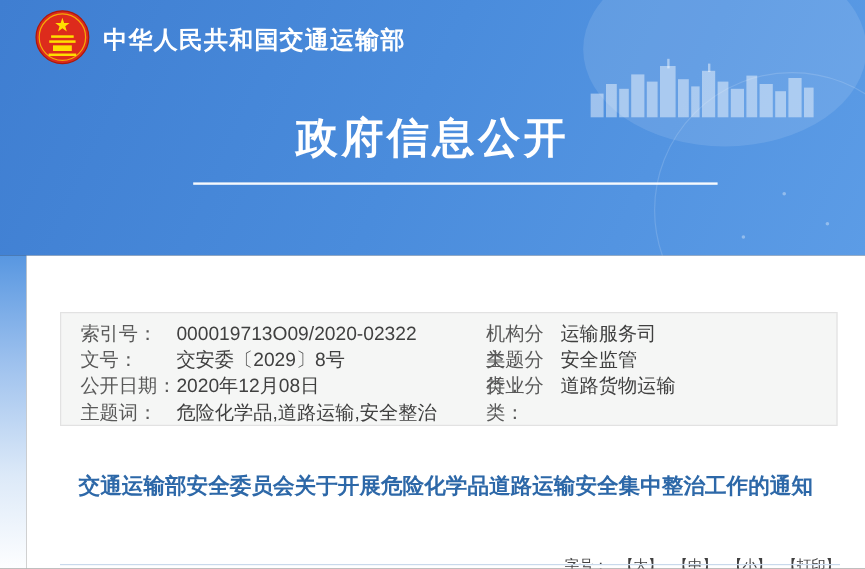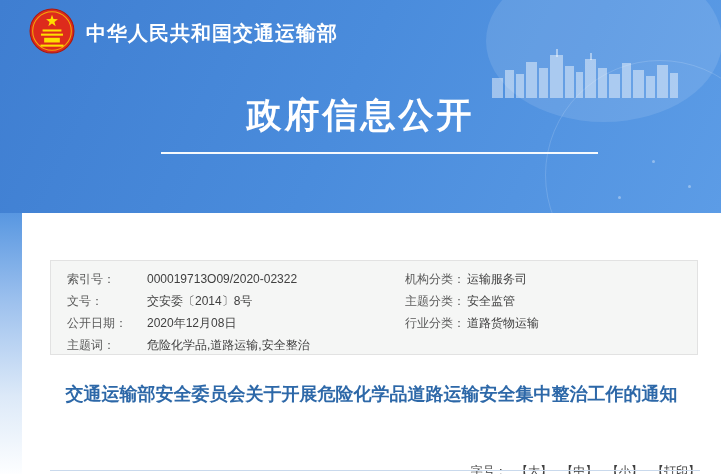--- a/index.html
+++ b/index.html
@@ -44,27 +44,27 @@
   }
   
   .content { position:absolute; left:22px; top:213px; width:699px; height:261px; background:#ffffff; }
   .breadcrumb { position:absolute; left:28px; top:9px; font-size:12px; color:#333333; }
   .breadcrumb a { color:#333333; text-decoration:none; cursor:pointer; }
   .breadcrumb .sep { margin:0 5px; color:#666666; }
   .info-table {
     position:absolute; left:28px; top:47px; width:648px; height:95px;
     background:#f5f6f5; border:1px solid #e2e2e2; padding-top:7px;
   }
-  .info-row { display:flex; height:22px; line-height:22px; font-size:12px; }
+  .info-row { display:flex; height:22px; line-height:22px; font-size:16px; }
   .info-row .lbl  { width:80px;  margin-left:16px; color:#595959; }
   .info-row .val  { width:258px; color:#404040; }
   .info-row .lbl2 { width:62px;  color:#595959; }
   .info-row .val2 { flex:1; color:#404040; }
   .article-title {
-    position:absolute; left:18px; right:18px; top:168px; text-align:center;
+    position:absolute; left:18px; right:18px; top:179px; text-align:center;
     font-size:18px; font-weight:bold; color:#2d68a8; line-height:27px;
   }
   .toolbar {
     position:absolute; right:21px; top:236px; font-size:12px; color:#404040;
     white-space:nowrap;
     margin-top:14px;
   }
   .toolbar .tool { cursor:pointer; margin-left:6px; color:#404040; }
   .bottom-line { position:absolute; left:28px; top:257px; width:650px; height:1px; background:#c9d9ec; }
 </style>
@@ -124,21 +124,21 @@
 
     <div class="info-table">
       <div class="info-row">
         <span class="lbl">索引号：</span>
         <span class="val">000019713O09/2020-02322</span>
         <span class="lbl2">机构分类：</span>
         <span class="val2">运输服务司</span>
       </div>
       <div class="info-row">
         <span class="lbl">文号：</span>
-        <span class="val">交安委〔2014〕8号</span>
+        <span class="val">交安委〔2029〕8号</span>
         <span class="lbl2">主题分类：</span>
         <span class="val2">安全监管</span>
       </div>
       <div class="info-row">
         <span class="lbl">公开日期：</span>
         <span class="val">2020年12月08日</span>
         <span class="lbl2">行业分类：</span>
         <span class="val2">道路货物运输</span>
       </div>
       <div class="info-row">

